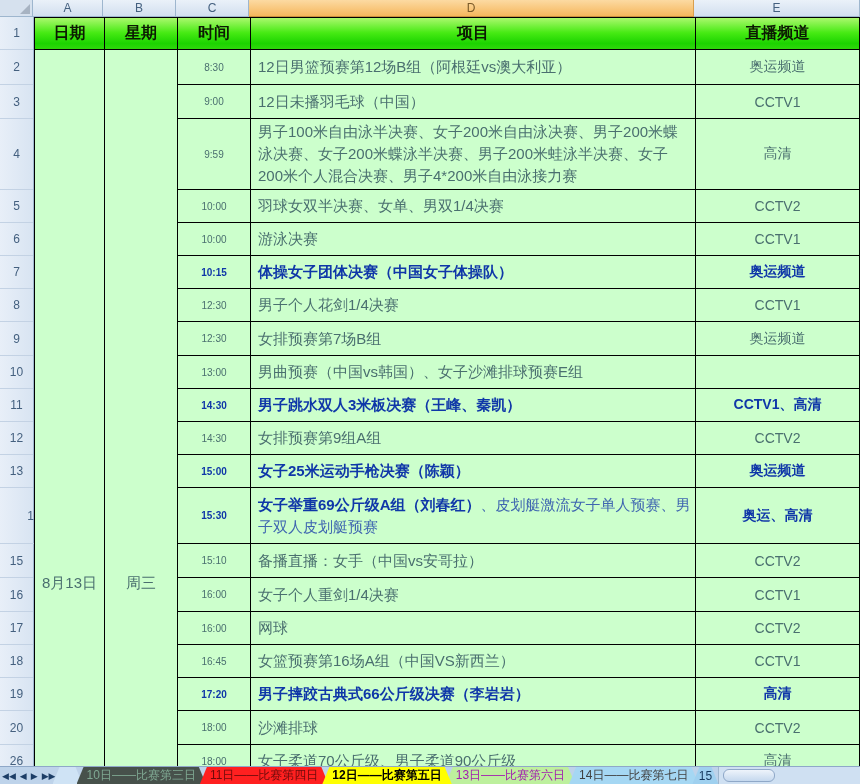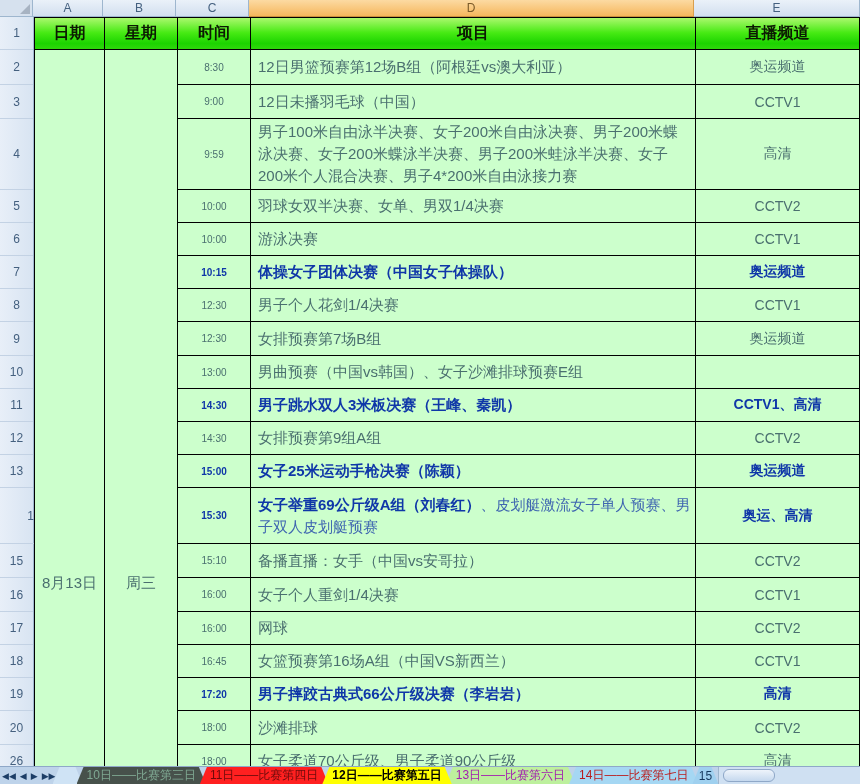--- a/index.html
+++ b/index.html
@@ -257,20 +257,20 @@
         <span class="navbtn">◀</span>
         <span class="navbtn">▶</span>
         <span class="navbtn">▶▶</span>
       </div>
 
     <div class="tab partial-left" style="background: rgb(207, 227, 245); color: rgb(58, 90, 124);"></div>
       <div class="tab" style="background: rgb(71, 81, 75); color: rgb(127, 168, 146);">10日——比赛第三日</div>
       <div class="tab" style="background: rgb(255, 32, 32); color: rgb(110, 11, 11);">11日——比赛第四日</div>
       <div class="tab active" style="background: rgb(255, 255, 0); color: rgb(0, 0, 0);">12日——比赛第五日</div>
       <div class="tab" style="background: rgb(189, 240, 157); color: #a21caf;">13日——比赛第六日</div>
-      <div class="tab" style="background: rgb(165, 215, 243); color: #b91c1c;">14日——比赛第七日</div>
+      <div class="tab" style="background: rgb(165, 215, 243); color: #404040;">14日——比赛第七日</div>
       <div class="tab partial-right" style="background: rgb(159, 208, 239); color: rgb(22, 58, 94);">15</div>
       <div class="hscroll">
       <div class="thumb"></div>
     </div>
   </div>
 
 </div>
 
 </body></html>

